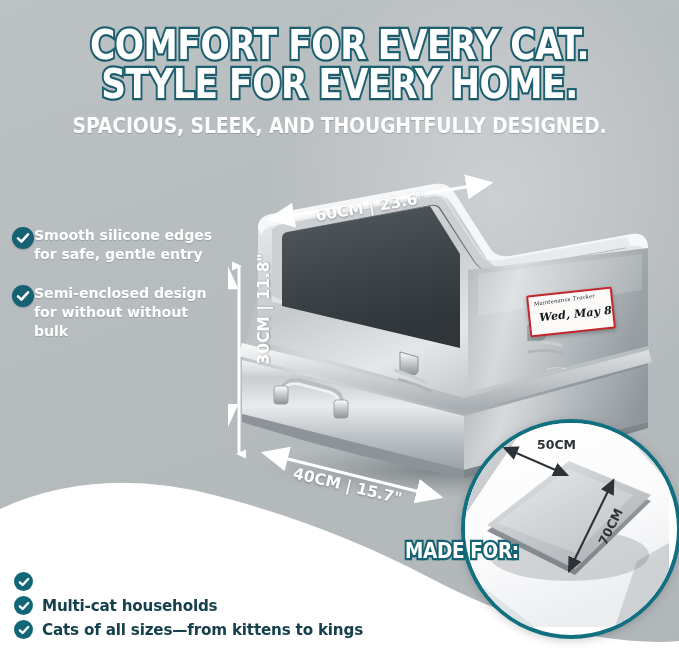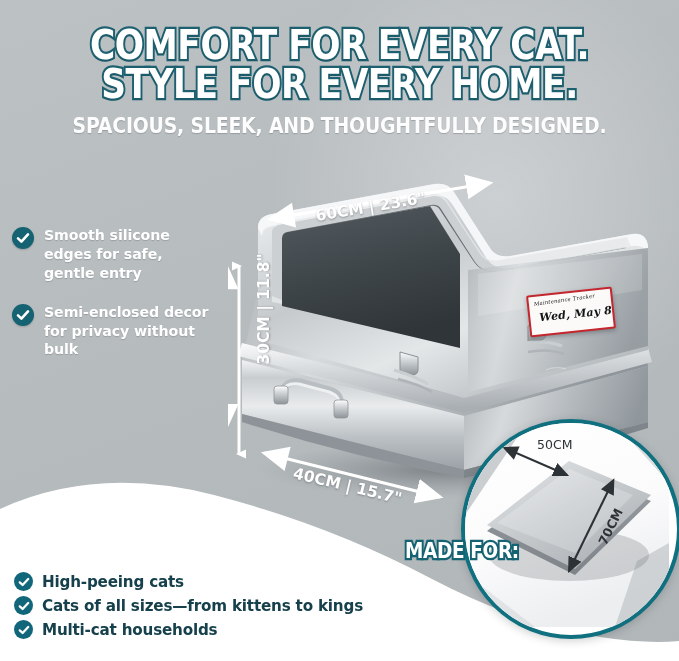--- a/index.html
+++ b/index.html
@@ -66,21 +66,20 @@
   
   .features {
     position: absolute;
     left: 12px;
     top: 226px;
     width: 205px;
   }
   .feature {
     display: flex;
     align-items: flex-start;
-    gap: 10px;
     margin-bottom: 20px;
   }
   .check {
     flex: 0 0 auto;
     width: 22px;
     height: 22px;
     border-radius: 50%;
     background: #156273;
     position: relative;
     margin-top: 1px;
@@ -389,21 +388,21 @@
           </svg>
       </span>
       <span class="feature-text">Smooth silicone edges for safe, gentle entry</span>
     </div>
     <div class="feature">
       <span class="check">
         <svg width="14" height="14" viewBox="0 0 14 14">
             <path d="M2 7.4 L5.4 10.6 L12 3.4" fill="none" stroke="#ffffff" stroke-width="2.6" stroke-linecap="round" stroke-linejoin="round"></path>
           </svg>
       </span>
-      <span class="feature-text">Semi-enclosed decor for privacy without bulk</span>
+      <span class="feature-text">Semi-enclosed design for without without bulk</span>
     </div>
   </div>
 
   <svg class="wave-panel" viewBox="0 0 679 210" preserveAspectRatio="none">
     <path d="M0 58 Q96 14 214 44 Q330 74 432 128 Q520 174 600 186 Q646 193 679 190 L679 210 L0 210 Z" fill="#ffffff"></path>
   </svg>
 
   <div class="inset">
     <svg width="204" height="204" viewBox="0 0 204 204">
       <defs>
@@ -441,45 +440,44 @@
       </g>
       <defs>
         <marker id="mA" markerWidth="8" markerHeight="8" refX="6.5" refY="4" orient="auto">
           <path d="M0,0.6 L7.6,4 L0,7.4 Z" fill="#2c3236"></path>
         </marker>
         <marker id="mA2" markerWidth="8" markerHeight="8" refX="1.5" refY="4" orient="auto">
           <path d="M7.6,0.6 L0,4 L7.6,7.4 Z" fill="#2c3236"></path>
         </marker>
       </defs>
     </svg>
-    <div style="position:absolute;left:72px;top:14px;font-family:'DejaVu Sans',sans-serif;font-weight:400;font-size:12.5px;color:#2c3236;">50CM</div>
+    <div style="position:absolute;left:72px;top:14px;font-family:'DejaVu Sans',sans-serif;font-weight:700;font-size:12.5px;color:#2c3236;">50CM</div>
     <div style="position:absolute;left:126px;top:96px;font-family:'DejaVu Sans',sans-serif;font-weight:700;font-size:12.5px;color:#2c3236;transform:rotate(-64deg);">70CM</div>
   </div>
 
   <div class="made-block">
     <div class="made-for">MADE FOR:</div>
     <div class="made-item">
       <span class="check-sm">
         <svg width="12" height="12" viewBox="0 0 12 12">
             <path d="M1.8 6.4 L4.6 9 L10.2 3" fill="none" stroke="#ffffff" stroke-width="2.3" stroke-linecap="round" stroke-linejoin="round"></path>
           </svg>
       </span>
-      <span class="made-text">High-peeing cats</span>
+    </div>
+    <div class="made-item">
+      <span class="check-sm">
+        <svg width="12" height="12" viewBox="0 0 12 12">
+            <path d="M1.8 6.4 L4.6 9 L10.2 3" fill="none" stroke="#ffffff" stroke-width="2.3" stroke-linecap="round" stroke-linejoin="round"></path>
+          </svg>
+      </span>
+      <span class="made-text">Multi-cat households</span>
     </div>
     <div class="made-item">
       <span class="check-sm">
         <svg width="12" height="12" viewBox="0 0 12 12">
             <path d="M1.8 6.4 L4.6 9 L10.2 3" fill="none" stroke="#ffffff" stroke-width="2.3" stroke-linecap="round" stroke-linejoin="round"></path>
           </svg>
       </span>
       <span class="made-text">Cats of all sizes—from kittens to kings</span>
     </div>
-    <div class="made-item">
-      <span class="check-sm">
-        <svg width="12" height="12" viewBox="0 0 12 12">
-            <path d="M1.8 6.4 L4.6 9 L10.2 3" fill="none" stroke="#ffffff" stroke-width="2.3" stroke-linecap="round" stroke-linejoin="round"></path>
-          </svg>
-      </span>
-      <span class="made-text">Multi-cat households</span>
-    </div>
   </div>
 
 </div>
 
 </body></html>

